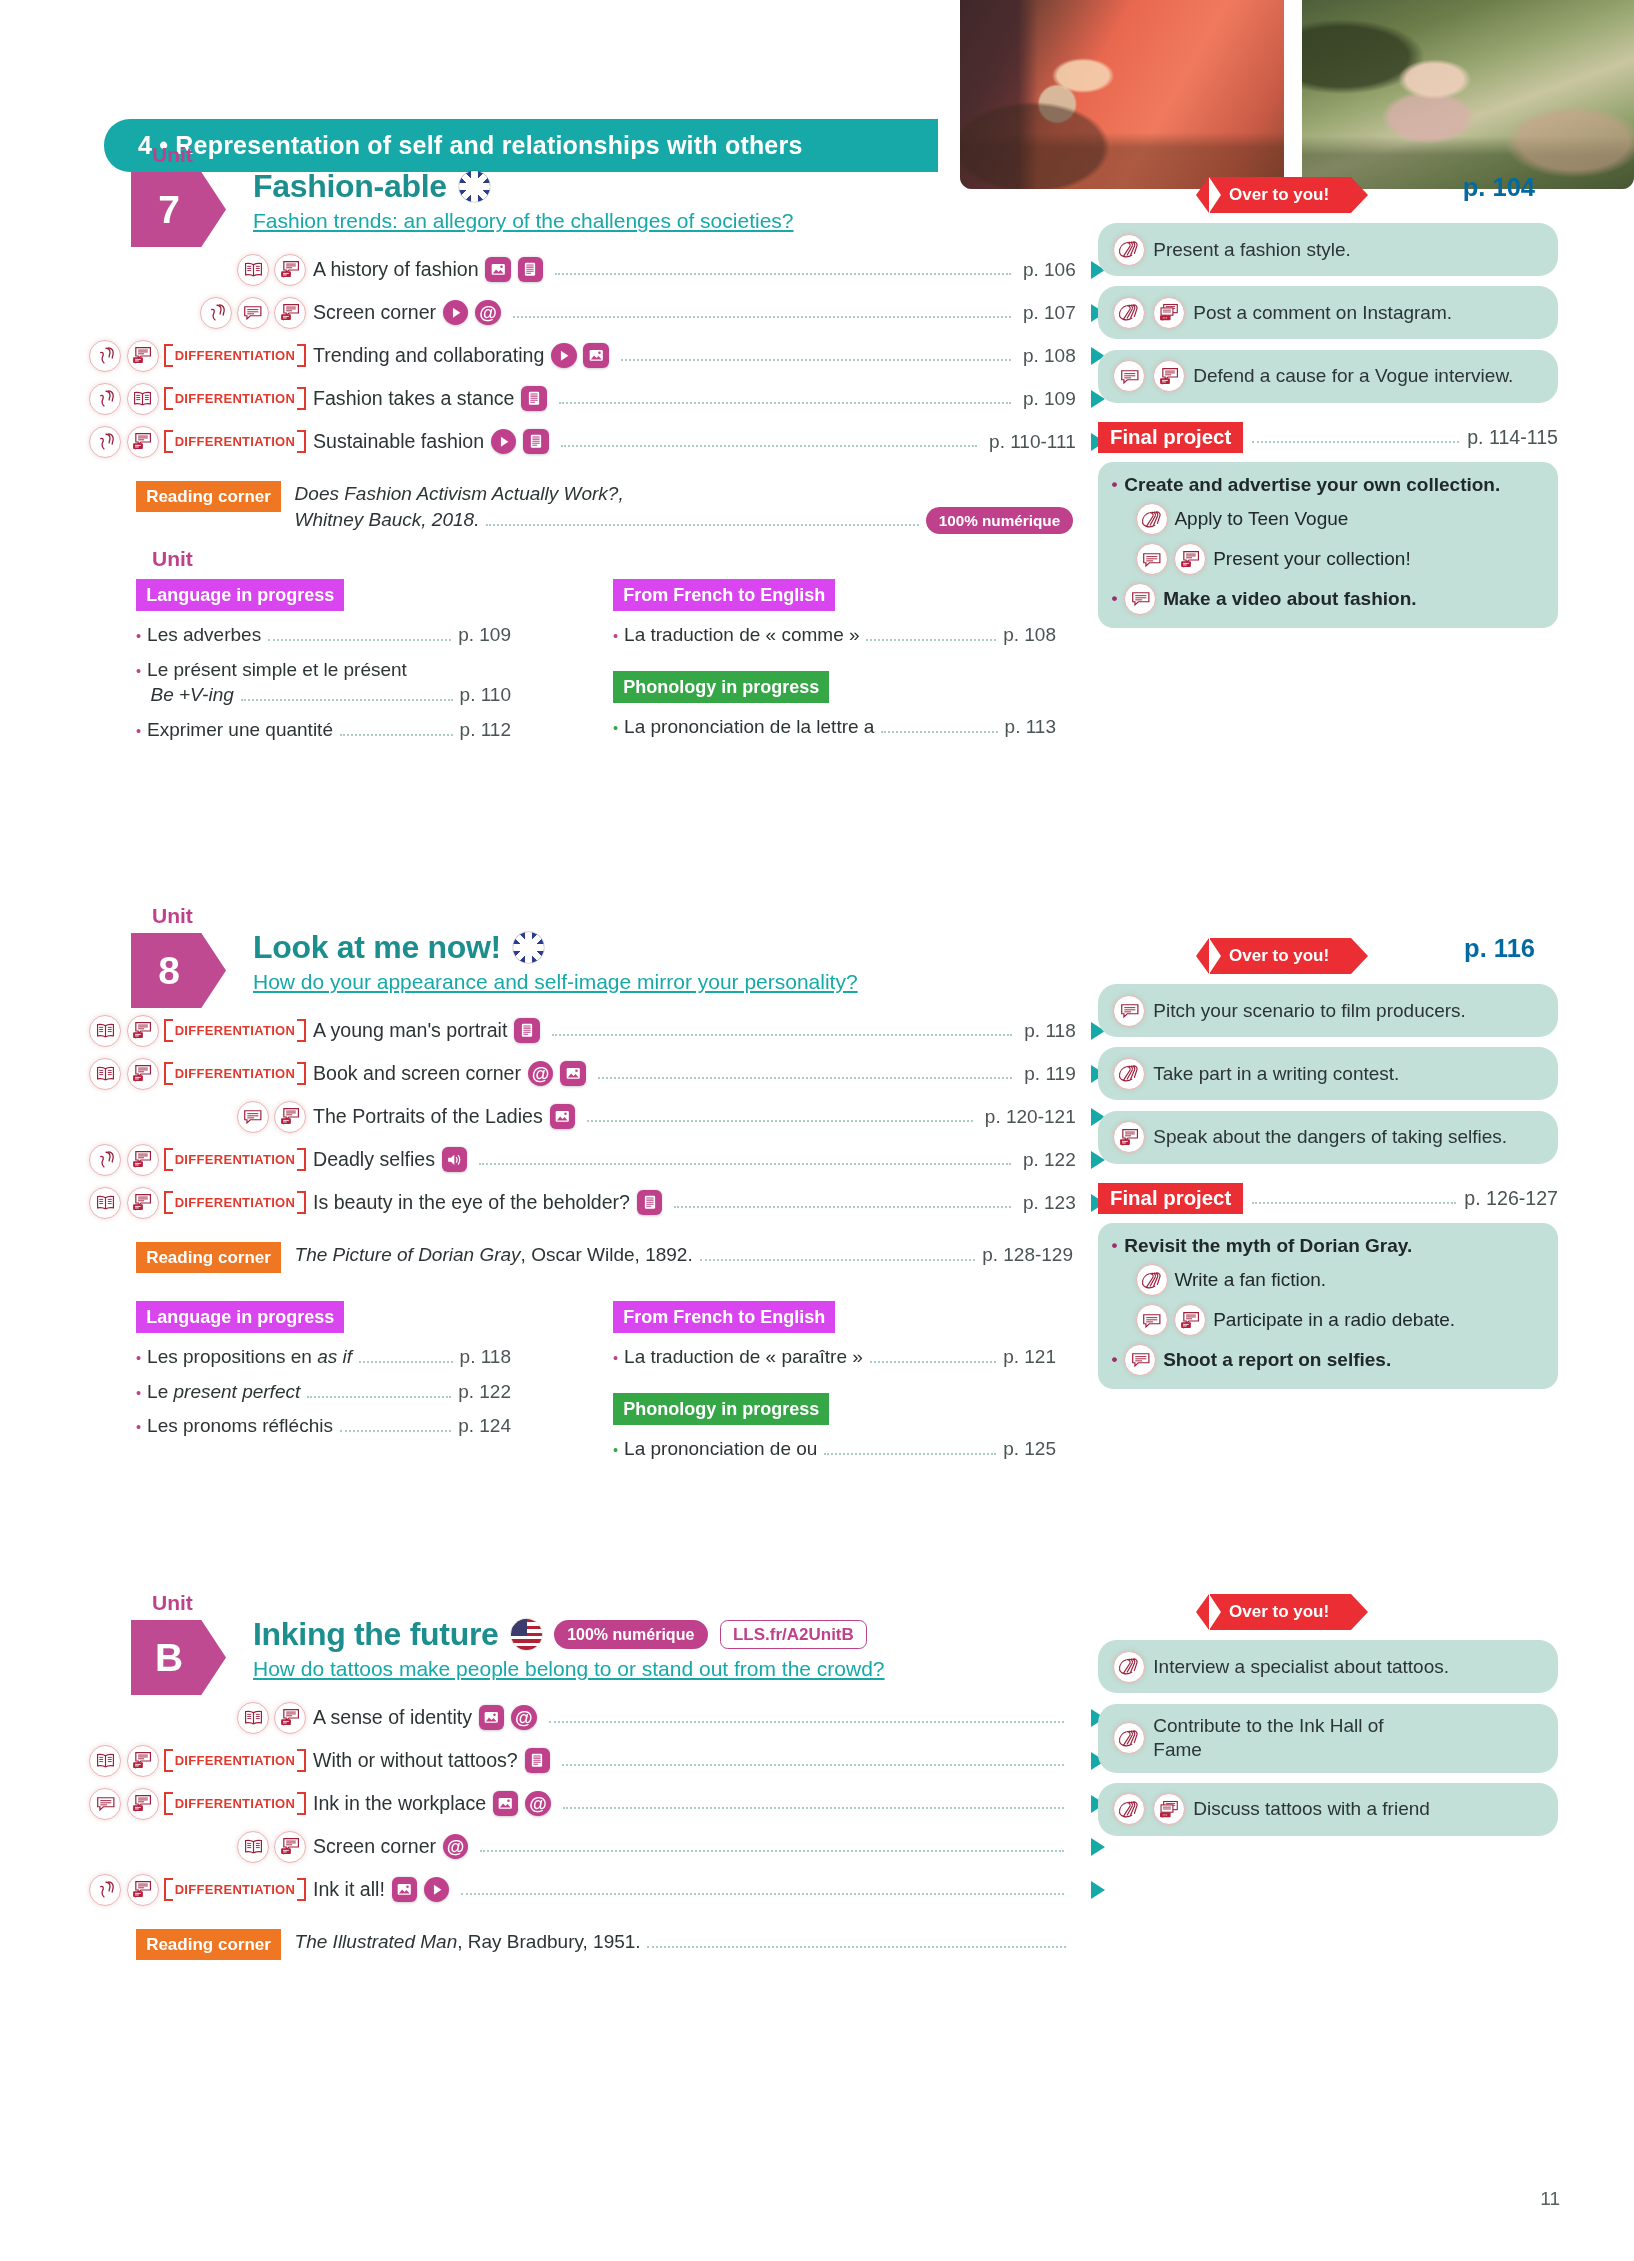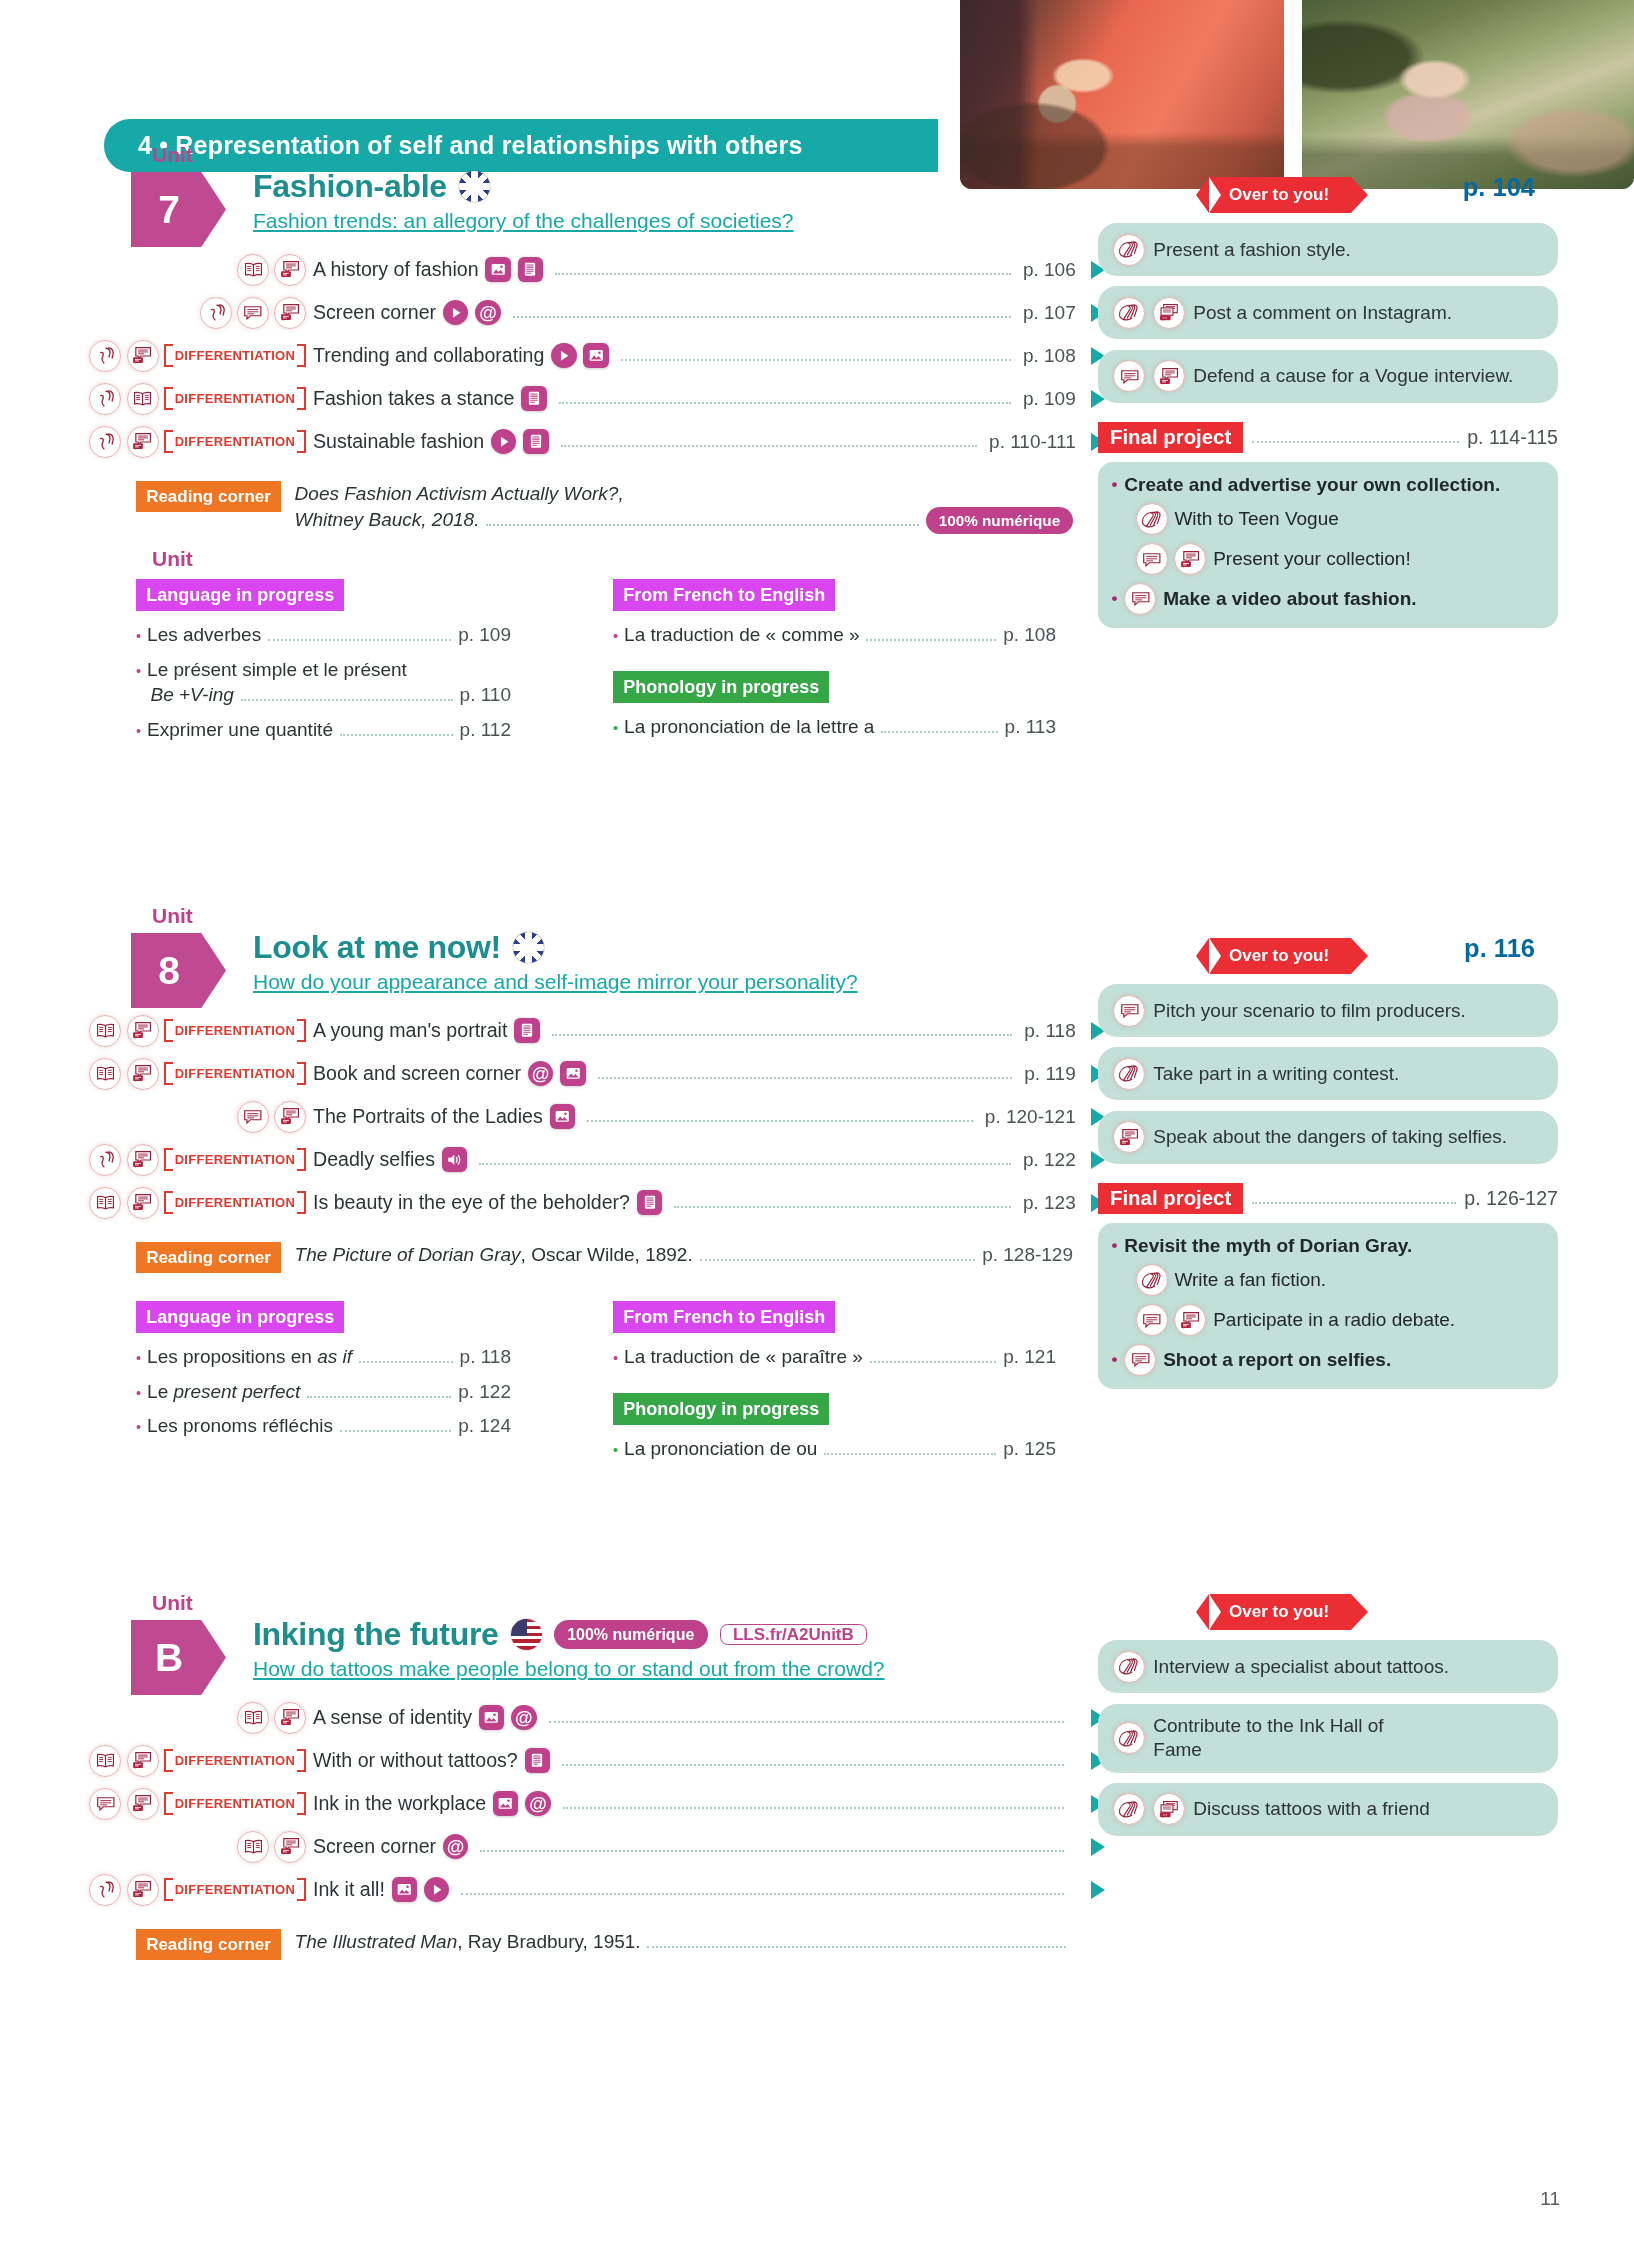--- a/index.html
+++ b/index.html
@@ -78,21 +78,21 @@
       linear-gradient(to right, transparent 43%, #cf142b 43% 57%, transparent 57%); }
   .flag-us { background: #fff; }
   .flag-us::before { content:""; position:absolute; inset:0;
     background: repeating-linear-gradient(to bottom, #b22234 0 3.4px, #fff 3.4px 6.8px); }
   .flag-us::after { content:""; position:absolute; left:0; top:0; width:52%; height:54%; background:#3c3b6e; }
   .unit-sub { position: absolute; left: 253px; top: 56px; color: #17a8a8; font-size: 21px; text-decoration: underline; }
   .unit-page { position: absolute; right: 100px; top: 20.4px; color: #0369a1; font-size: 25.5px; font-weight: bold; }
 
   .badge-num { display:inline-flex; align-items:center; height: 29px; padding: 0 13.6px; border-radius: 14.5px;
      background: #c0418b; color:#fff; font-size: 16px; font-weight: bold; }
-  .badge-lls { display:inline-flex; align-items:center; height: 21px; padding: 0 12px; border-radius: 7.7px;
+  .badge-lls { display:inline-flex; align-items:center; height: 29px; padding: 0 12px; border-radius: 7.7px;
      border: 1.7px solid #c0418b; color:#c0418b; font-size: 17px; font-weight: bold; background: #fff; }
 
   
   .toc-list { position: absolute; left: 0; width: 1073px; margin-left: 32px; }
   .toc-row { display: flex; align-items: center; height: 43px; }
   .toc-icons { display: flex; align-items: center; justify-content: flex-end; gap: 5.1px; width: 281px; padding-right: 6.8px; flex: none; }
   .toc-main { display: flex; align-items: center; flex: 1; min-width: 0; gap: 6.8px; }
   .toc-label { color: #2c3435; font-size: 19.6px; white-space: nowrap; }
   .toc-dots { flex: 1; border-bottom: 2.1px dotted #a9ccc9; height: 11px; margin: 0 5.1px; min-width: 17px; }
   .toc-page { color: #4a5455; font-size: 19px; white-space: nowrap; text-align: right; }
@@ -542,21 +542,21 @@
           <span class="ic ic-o">
             <svg class="gl" width="22" height="19" viewBox="0 0 26 22">
               <g fill="none" stroke="#9c1f3c" stroke-width="1.4">
                 <path d="M1.8 13.8c0-5.3 3.5-9.6 8.1-10.8"></path>
                 <path d="M1.8 13.8c0 2.3 1.8 4.4 4.5 5.3 3 1 7.4.3 10.4-1.6"></path>
                 <path d="M10 3c2.5-.6 4.5 1 4.5 3.6M12.6 2.5c2.6-.5 4.6 1.1 4.6 3.7M15.3 2.2c2.6-.5 4.6 1.2 4.6 3.8M18 2c2.6-.4 4.6 1.3 4.6 3.9"></path>
                 <path d="M14.5 6.6 6.6 18.9M17.2 6.2l-6.6 11.9M19.9 6l-5 11.5M22.6 5.9l-3.4 10.3"></path>
               </g>
             </svg>
           </span>
-          <span>With to Teen Vogue</span>
+          <span>Apply to Teen Vogue</span>
         </div>
         <div class="fp-line fp-indent">
           <span class="ic ic-o">
             <svg class="gl" width="19.6" height="17" viewBox="0 0 23 20">
               <g fill="none" stroke="#9c1f3c" stroke-width="1.4">
                 <path d="M2 3.2h19v10.6H8.6L4.6 17.6v-3.8H2z"></path>
                 <path d="M5 6.6h13M5 9.2h13M5 11.6h8" stroke-width="1.1"></path>
               </g>
             </svg>
           </span>

